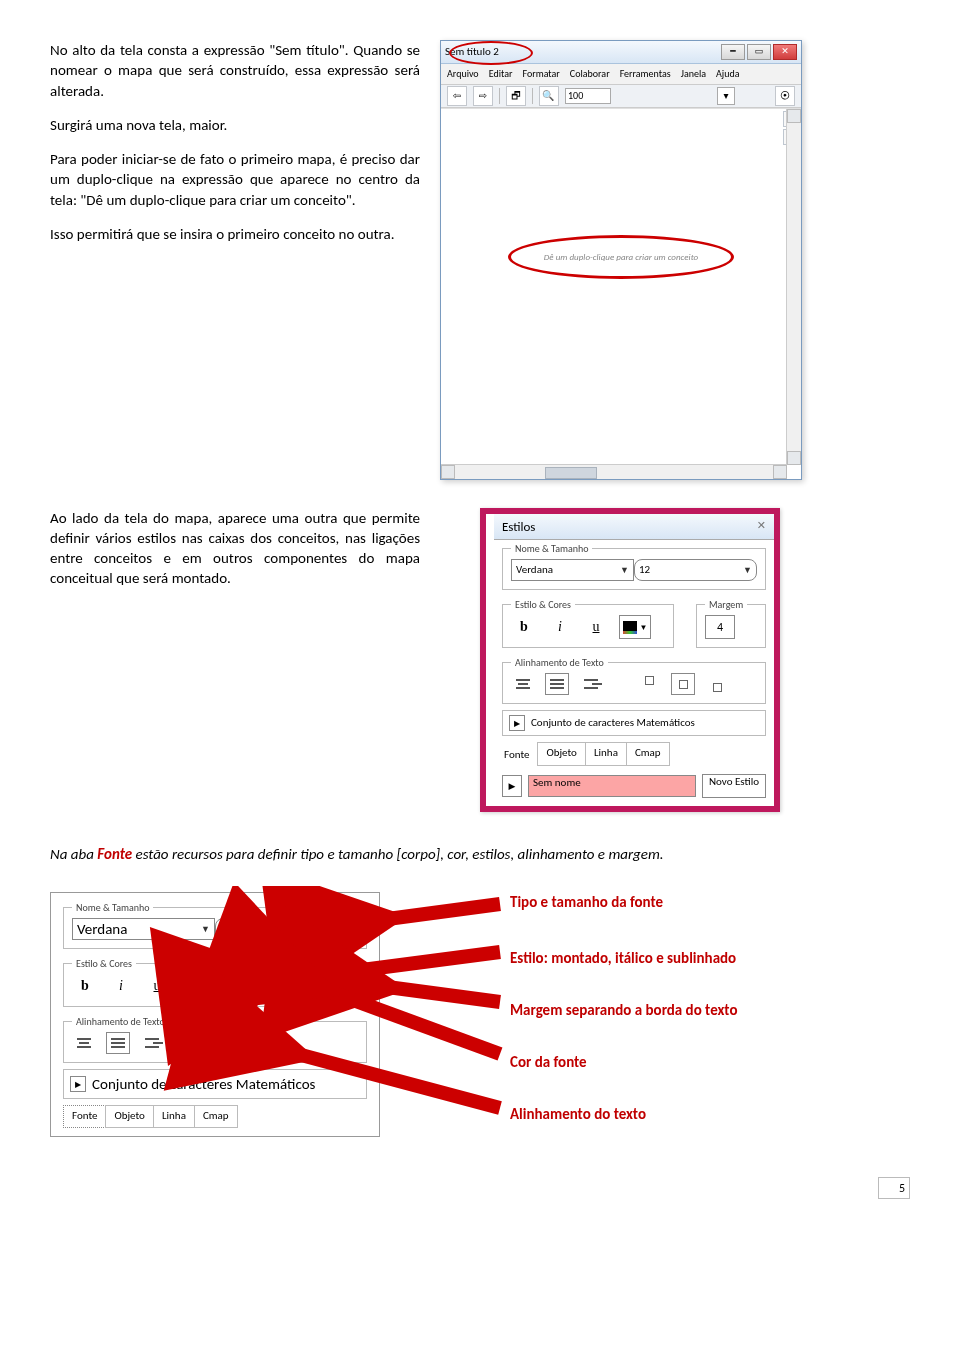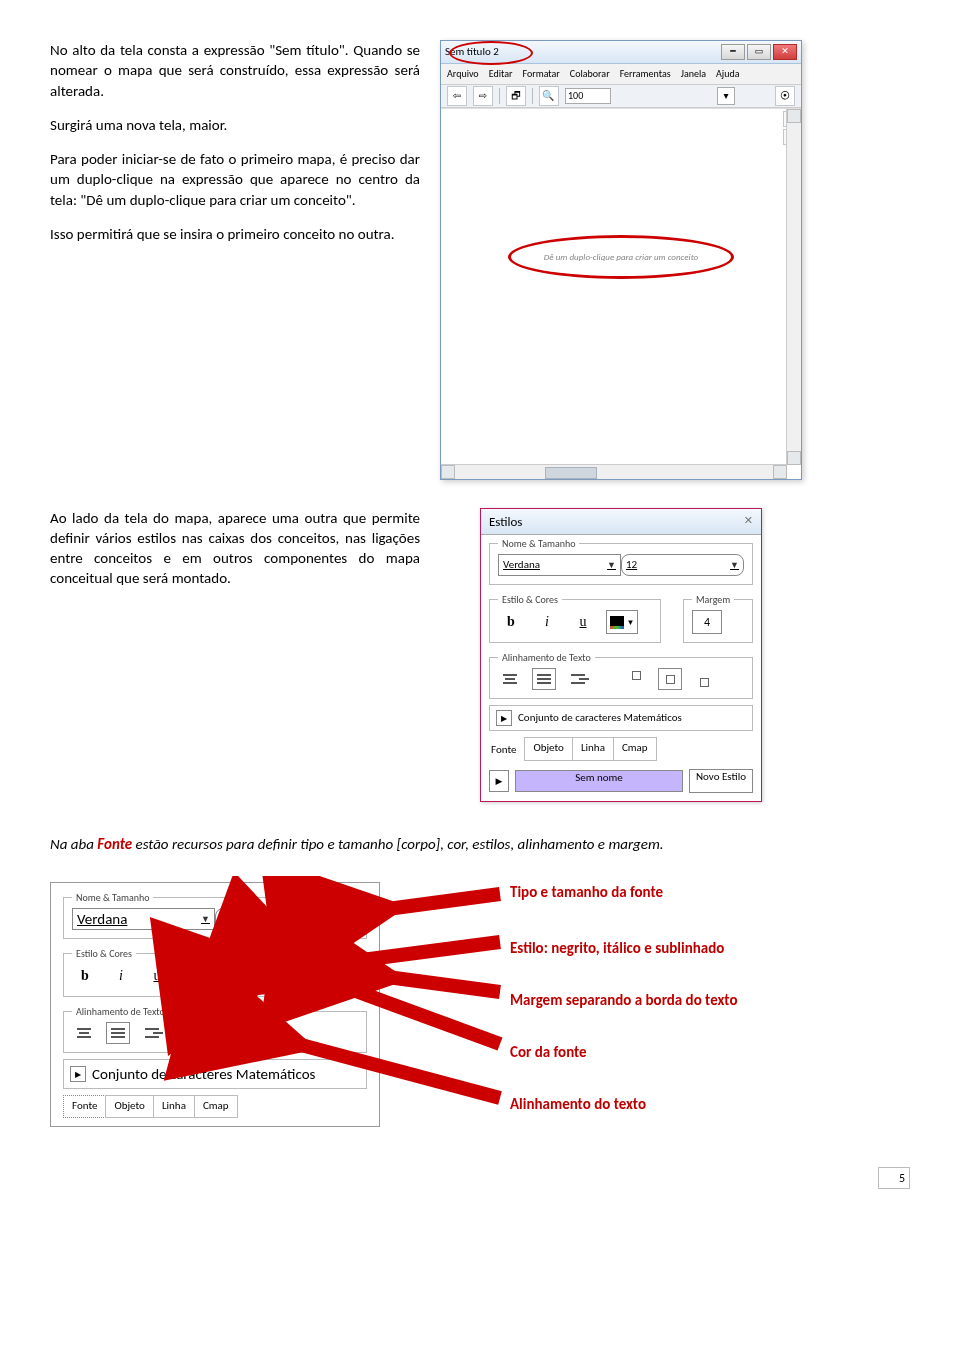--- a/index.html
+++ b/index.html
@@ -109,45 +109,46 @@
   .scrollbar-h .thumb { position:absolute; left:30%; width:50px; height:10px; top:2px; background:#cfd6de; border:1px solid #aab3bd;}
   .scrollbar-h .arr { position:absolute; top:0; width:14px; height:14px; background:#e6e9ec; border:1px solid #bbb; box-sizing:border-box;}
   .scrollbar-h .arr.l{left:0;} .scrollbar-h .arr.r{right:0;}
   .scrollbar-v { position:absolute; top:0; bottom:14px; right:0; width:14px; background:#f0f0f0; border-left:1px solid #ccc;}
   .scrollbar-v .arr { position:absolute; left:0; height:14px; width:14px; background:#e6e9ec; border:1px solid #bbb; box-sizing:border-box;}
   .scrollbar-v .arr.t{top:0;} .scrollbar-v .arr.b{bottom:0;}
 
   
   .estilos-panel {
     width: 280px;
-    border: 1px solid #be185d;
+    border: 6px solid #be185d;
     font-size: 11px;
     background: #fff;
     box-shadow: 1px 1px 4px rgba(0,0,0,0.2);
     margin-left: 40px;
+    padding-left: 8px;
   }
   .estilos-title {
     display:flex; align-items:center;
     background: linear-gradient(#f4f8fd,#d8e6f5);
     padding: 4px 8px;
     font-size: 13px;
     border-bottom: 1px solid #aaa;
   }
   .estilos-title .x { margin-left:auto; font-size:11px; color:#777;}
   .fieldset {
     margin: 8px 8px 6px 8px;
     border: 1px solid #bbb;
     padding: 10px 8px 8px 8px;
     position: relative;
   }
   .legend {
     position:absolute; top:-7px; left:8px;
     background:#fff; padding:0 4px; font-size:10px; color:#444;
   }
-  .ctl-row { display:flex; align-items:center;text-decoration:underline; }
+  .ctl-row { display:flex; align-items:center; }
   .select-box {
     flex:1; display:flex; align-items:center;
     border:1px solid #888; height:20px; padding:0 4px;
     justify-content:space-between; background:#fff;
   }
   .select-box .arrow { font-size:9px; color:#333; }
   .size-box { width:48px;border-radius:8px; }
   .style-row { display:flex; gap:10px; align-items:center; }
   .style-btn {
     width:26px; height:22px; display:flex; align-items:center; justify-content:center;
@@ -192,21 +193,21 @@
   .tabs-row {
     display:flex; margin:6px 8px 0 8px; font-size:11px;
   }
   .tab { border:1px solid #bbb; padding:3px 8px; background:#fff; margin-right:-1px;}
   .tab.active-dotted { border:1px dotted #888; }
   .fonte-lbl { border:none; padding:6px 8px 3px 2px; }
   .bottom-row {
     display:flex; margin:8px; gap:6px; align-items:center;
   }
   .bottom-row .play { width:18px; height:20px; border:1px solid #888; display:flex; align-items:center; justify-content:center; font-size:9px; background:#fff;}
-  .bottom-row .input { flex:1; border:1px solid #888; height:20px; padding:0 4px; background:#c4b5fd;text-align:center;}
+  .bottom-row .input { flex:1; border:1px solid #888; height:20px; padding:0 4px; background:#fca5a5;}
   .bottom-row .btn { border:1px solid #888; height:22px; padding:0 6px; background:#fff;}
 
   
   .red { color:#c00000; font-weight:bold; }
 
   
   .ann-wrap { display:flex; gap:10px; margin-top:28px;}
   .ann-panel {
     width: 320px;
     border:1px solid #999;
@@ -471,20 +472,20 @@
 
       <line x1="370" y1="66" x2="140" y2="96" stroke="#c00" stroke-width="14" marker-end="url(#ah)"></line>
 
       <line x1="370" y1="116" x2="250" y2="100" stroke="#c00" stroke-width="14" marker-end="url(#ah)"></line>
 
       <line x1="370" y1="168" x2="185" y2="100" stroke="#c00" stroke-width="14" marker-end="url(#ah)"></line>
 
       <line x1="370" y1="222" x2="160" y2="166" stroke="#c00" stroke-width="14" marker-end="url(#ah)"></line>
     </svg>
     <span class="al" style="top:0">Tipo e tamanho da fonte</span>
-    <span class="al" style="top:56px">Estilo: negrito, itálico e sublinhado</span>
+    <span class="al" style="top:56px">Estilo: montado, itálico e sublinhado</span>
     <span class="al" style="top:108px">Margem separando a borda do texto</span>
     <span class="al" style="top:160px">Cor da fonte</span>
     <span class="al" style="top:212px">Alinhamento do texto</span>
   </div>
 </div>
 
 <div class="page-num">5</div>
 
 </body></html>

